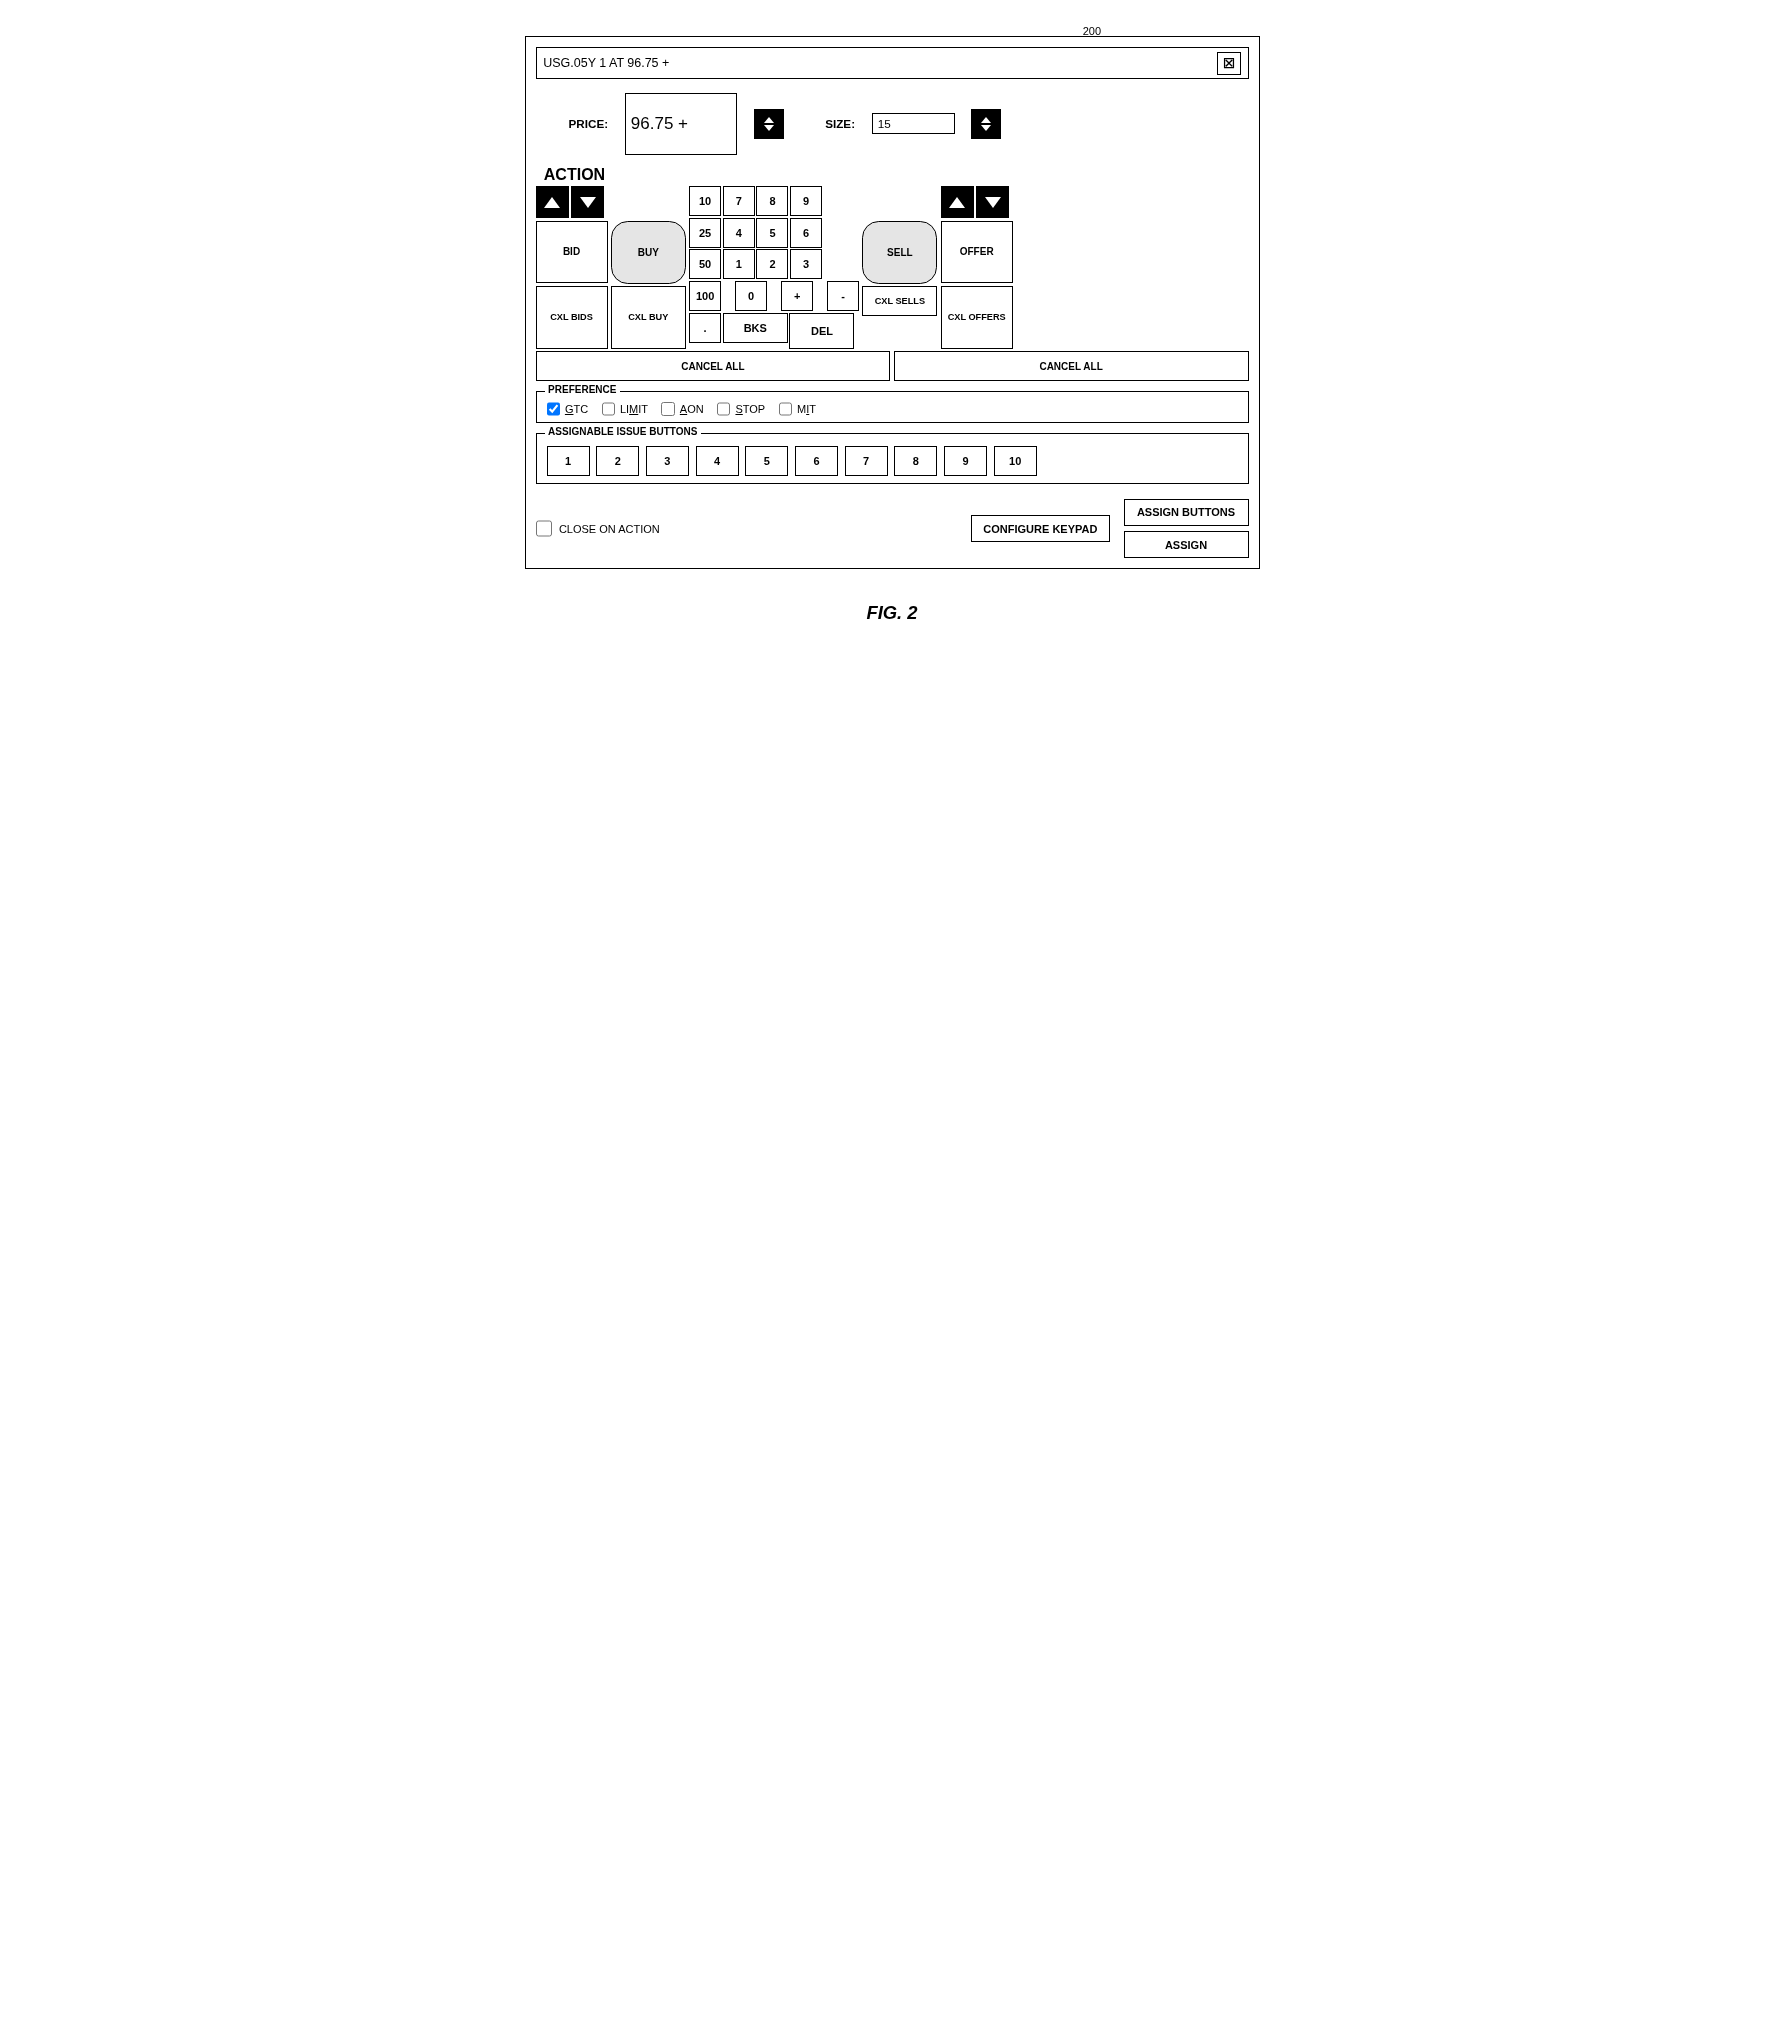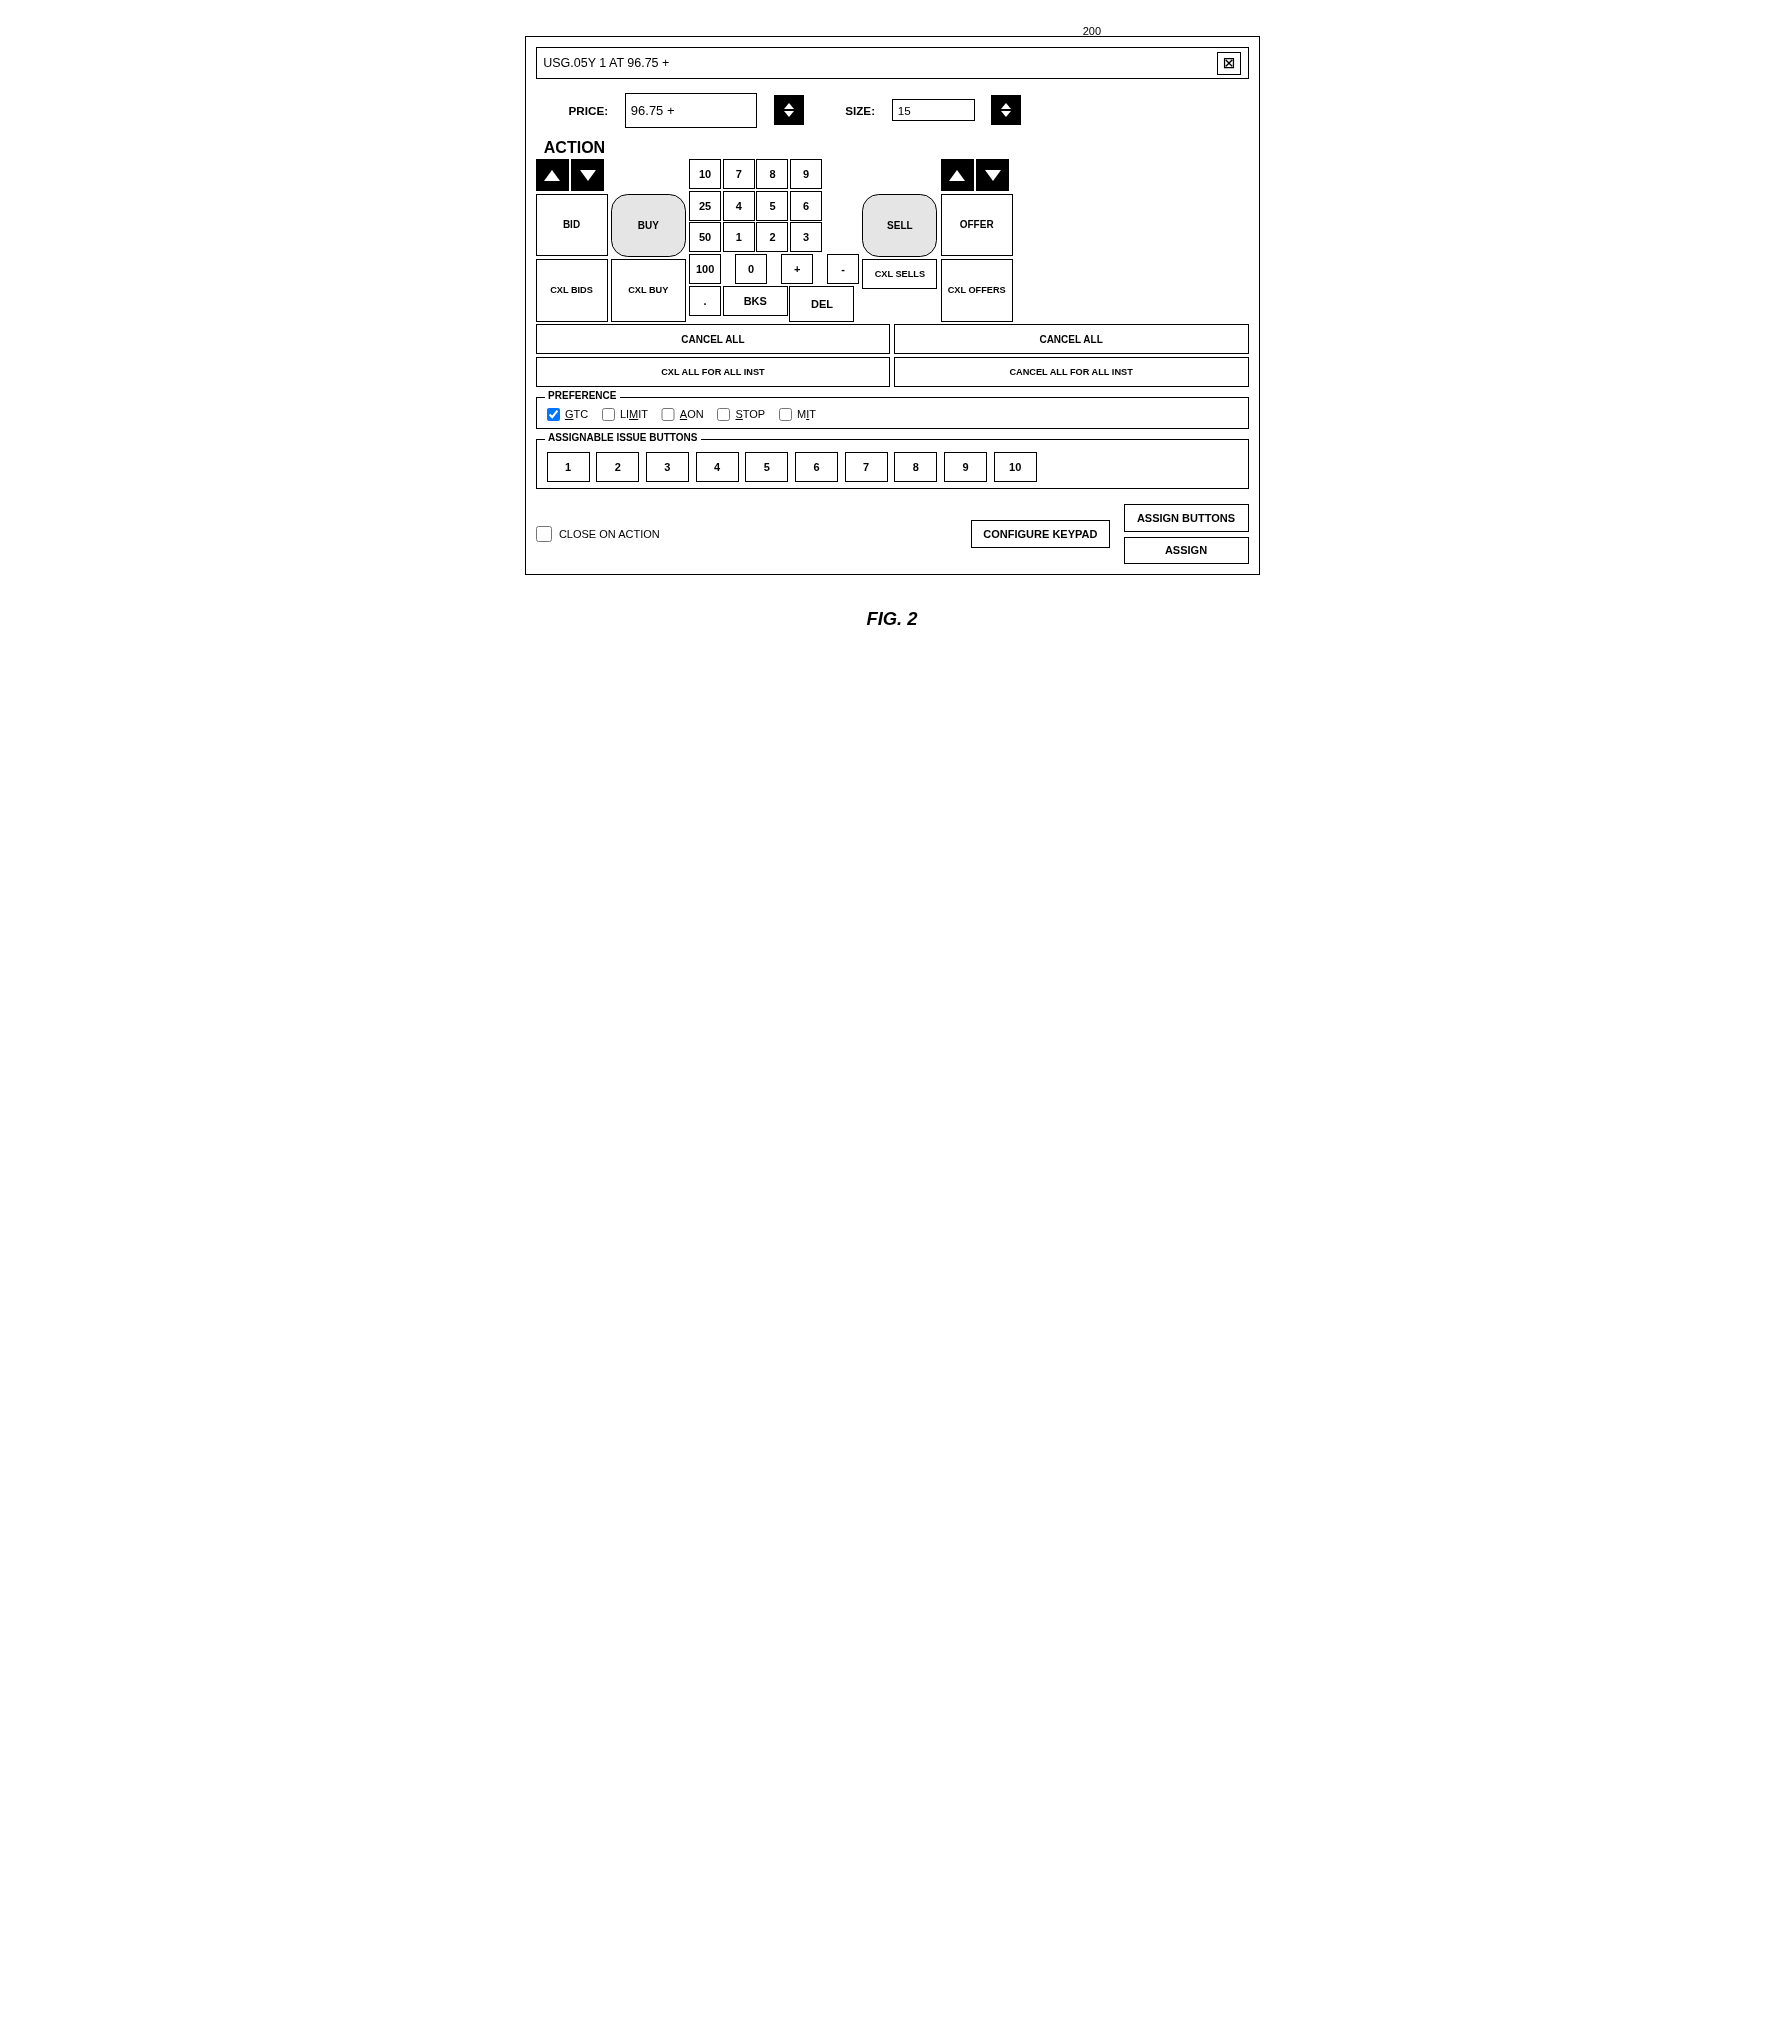--- a/index.html
+++ b/index.html
@@ -276,21 +276,21 @@
 
   <div class="main-window" style="position:relative;">
 
     <div class="window-title-bar">
       <span class="window-title">USG.05Y 1 AT 96.75 +</span>
       <div class="window-close-btn">☒</div>
     </div>
 
     <div class="price-size-row">
       <span class="label">PRICE:</span>
-      <input type="text" value="96.75 +" style="border: 0.8px solid rgb(0, 0, 0); padding: 9px 5px; font-size: 13px; width: 132px;">
+      <input type="text" value="96.75 +" style="border: 0.8px solid rgb(0, 0, 0); padding: 20px 5px; font-size: 17px; width: 112px;">
       <div class="spinner-btn">
         <div class="arrow-up"></div>
         <div class="arrow-down"></div>
       </div>
 
       <span style="margin-left:25px;" class="label">SIZE:</span>
       <input type="text" class="size-input" value="15" style="border: 0.8px solid rgb(0, 0, 0); padding: 3.3px 5px; font-size: 11.7px; width: 83px;">
       <div class="spinner-btn">
         <div class="arrow-up"></div>
         <div class="arrow-down"></div>
@@ -377,24 +377,20 @@
         <div class="btn btn-wide" style="height:30px;">OFFER</div>
         <div class="btn btn-wide" style="height:30px;font-size:9.2px;">CXL OFFERS</div>
       </div>
     </div>
 
     <div style="display:flex; gap:3.3px; margin-top:2.5px;">
       <div class="btn" style="flex:1;height:30px;font-size:10px;">CANCEL ALL</div>
       <div class="btn" style="flex:1;height:30px;font-size:10px;">CANCEL ALL</div>
     </div>
 
-    <div style="display:flex; gap:3.3px; margin-top:2.5px;">
-      <div class="btn" style="flex:1;height:30px;font-size:9.2px;">CXL ALL FOR ALL INST</div>
-      <div class="btn" style="flex:1;height:30px;font-size:9.2px;">CANCEL ALL FOR ALL INST</div>
-    </div>
 
     <div class="section-box" style="margin-top:10px;">
       <div class="section-label">PREFERENCE</div>
       <div class="pref-row">
         <div class="pref-item">
           <input type="checkbox" checked="" style="">
           <span><u>G</u>TC</span>
         </div>
         <div class="pref-item">
           <input type="checkbox" style="">

